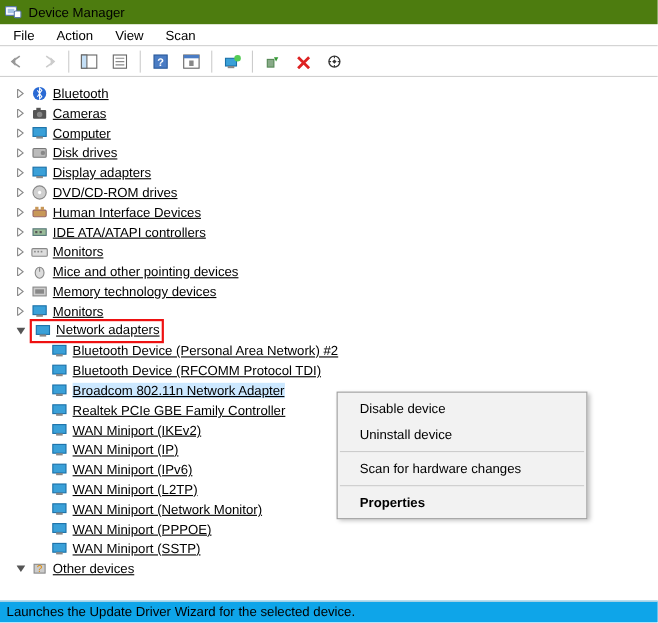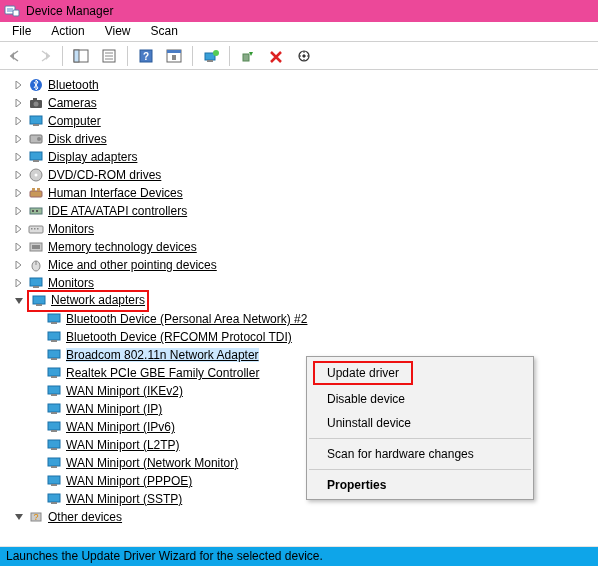--- a/index.html
+++ b/index.html
@@ -12,28 +12,29 @@
     width: 598px;
     height: 566px;
     overflow: hidden;
     position: relative;
   }
   .titlebar {
     display: flex;
     align-items: center;
     height: 22px;
     padding: 2px 4px;
-    background: #ec4899;
+    background: #4d7c0f;
   }
   .titlebar .icon { width: 16px; height: 16px; margin-right: 6px; }
   .menubar {
     display: flex;
     height: 20px;
     padding: 0 2px;
     border-bottom: 1px solid #d0d0d0;
+    align-items: center;
   }
   .menubar .menuitem {
     padding: 2px 10px;
     cursor: default;
   }
   .toolbar {
     display: flex;
     align-items: center;
     height: 28px;
     padding: 2px 4px;
@@ -358,50 +359,50 @@
   </div>
 
   <div class="node">
     <span class="arrow">
         <svg width="8" height="8">
           <path d="M1 0 L6 4 L1 8 Z" fill="none" stroke="#888"></path>
         </svg>
       </span>
     <span class="nicon">
         <svg width="16" height="16">
+          <ellipse cx="8" cy="9" rx="4" ry="5" fill="#ddd" stroke="#888"></ellipse>
+          <line x1="8" y1="4" x2="8" y2="8" stroke="#888"></line>
+        </svg>
+      </span>
+    <span class="node-label">Mice and other pointing devices</span>
+  </div>
+
+  <div class="node">
+    <span class="arrow">
+        <svg width="8" height="8">
+          <path d="M1 0 L6 4 L1 8 Z" fill="none" stroke="#888"></path>
+        </svg>
+      </span>
+    <span class="nicon">
+        <svg width="16" height="16">
           <rect x="2" y="4" width="12" height="8" fill="#ccc" stroke="#888"></rect>
           <rect x="4" y="6" width="8" height="4" fill="#888"></rect>
         </svg>
       </span>
     <span class="node-label">Memory technology devices</span>
   </div>
 
   <div class="node">
     <span class="arrow">
         <svg width="8" height="8">
           <path d="M1 0 L6 4 L1 8 Z" fill="none" stroke="#888"></path>
         </svg>
       </span>
     <span class="nicon">
         <svg width="16" height="16">
-          <ellipse cx="8" cy="9" rx="4" ry="5" fill="#ddd" stroke="#888"></ellipse>
-          <line x1="8" y1="4" x2="8" y2="8" stroke="#888"></line>
-        </svg>
-      </span>
-    <span class="node-label">Mice and other pointing devices</span>
-  </div>
-
-  <div class="node">
-    <span class="arrow">
-        <svg width="8" height="8">
-          <path d="M1 0 L6 4 L1 8 Z" fill="none" stroke="#888"></path>
-        </svg>
-      </span>
-    <span class="nicon">
-        <svg width="16" height="16">
           <rect x="2" y="3" width="12" height="8" fill="#3aa0d8" stroke="#1a70a8"></rect>
           <rect x="5" y="11" width="6" height="2" fill="#888"></rect>
         </svg>
       </span>
     <span class="node-label">Monitors</span>
   </div>
 
   <div class="node">
     <span class="arrow">
         <svg width="8" height="8">
@@ -532,23 +533,20 @@
           <rect x="3" y="4" width="10" height="8" fill="#ccc" stroke="#888"></rect>
           <text x="8" y="11" font-size="9" text-anchor="middle" fill="#d80">?</text>
         </svg>
       </span>
     <span class="node-label">Other devices</span>
   </div>
 
 </div>
 
 <div class="contextmenu">
-  <div class="cmitemwrap">
-    <div class="cmitem highlighted">Update driver</div>
-  </div>
   <div class="cmitem">Disable device</div>
   <div class="cmitem">Uninstall device</div>
   <div class="cmsep"></div>
   <div class="cmitem">Scan for hardware changes</div>
   <div class="cmsep"></div>
   <div class="cmitem bold">Properties</div>
 </div>
 
 <div class="statusbar">
   <span>Launches the Update Driver Wizard for the selected device.</span>

